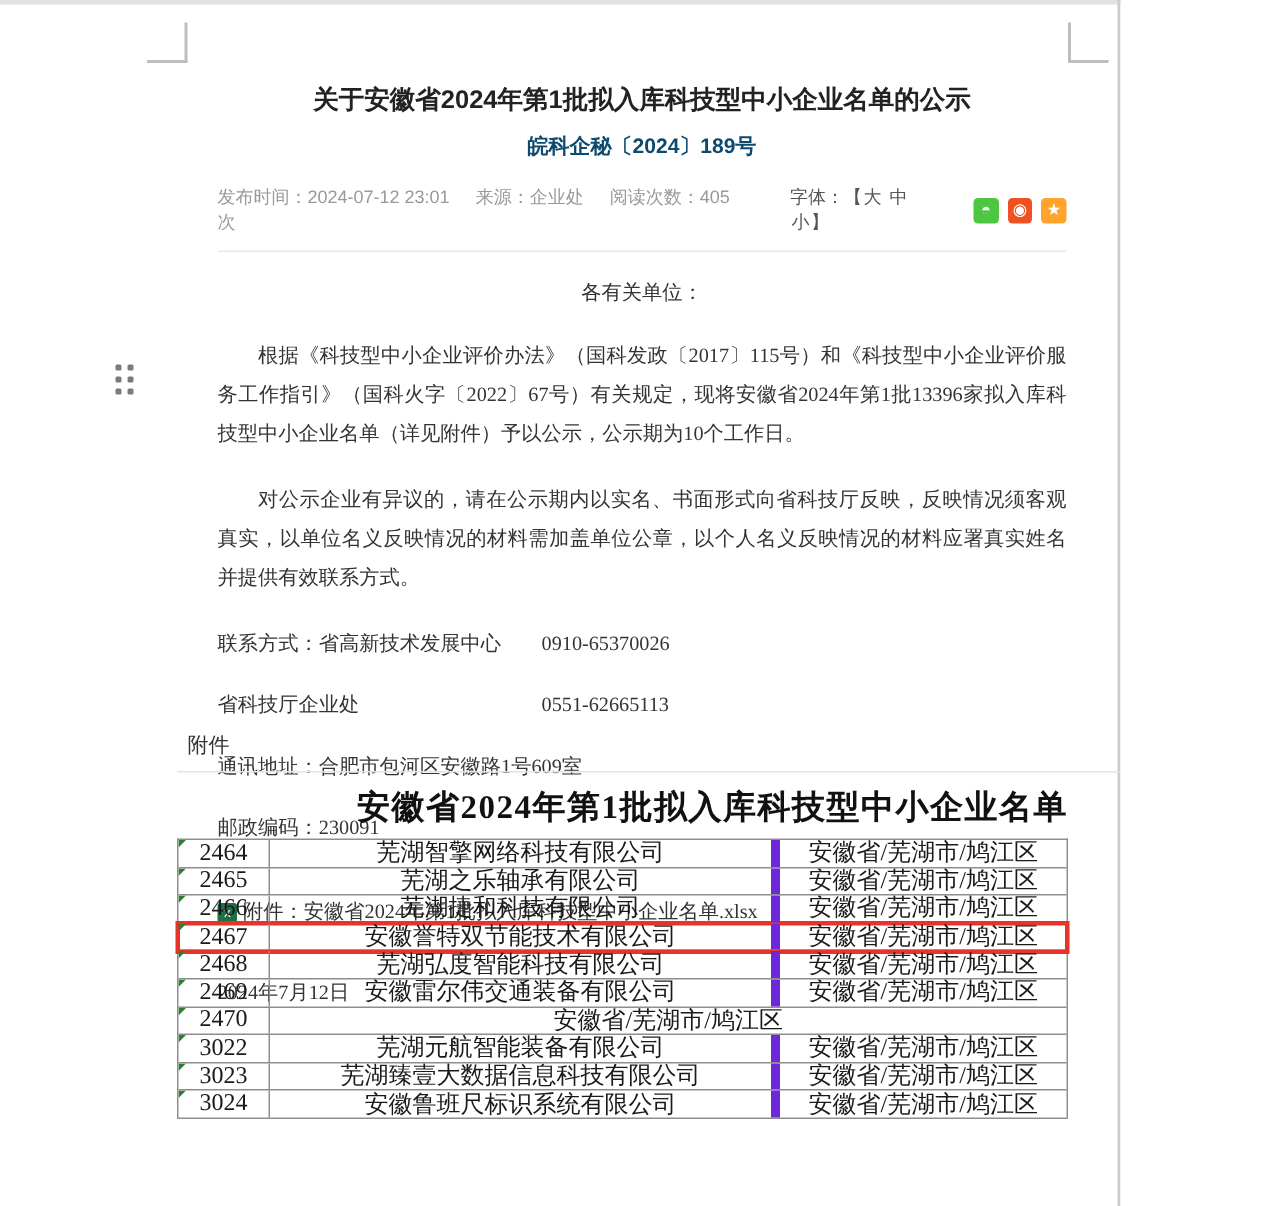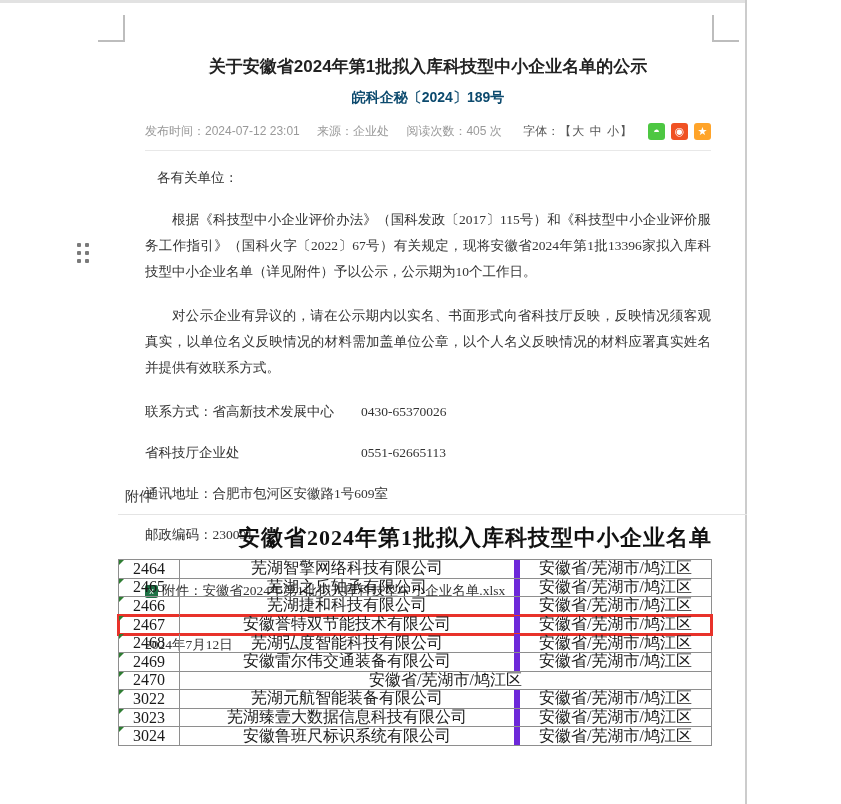--- a/index.html
+++ b/index.html
@@ -16,29 +16,29 @@
              grid-auto-rows:4px;gap:4px;}
   .drag-dots i{width:4px;height:4px;background:#7a7a7a;border-radius:1px;}
   
   .article{position:absolute;left:145px;top:55px;width:566px;}
   .title{text-align:center;font-size:17px;font-weight:bold;color:#222;margin:0;line-height:24px;}
   .docnum{text-align:center;font-size:14px;font-weight:bold;color:#0c4a6e;margin:10px 0 0;}
   .meta-row{display:flex;justify-content:space-between;align-items:flex-start;margin-top:16px;
             font-size:12px;color:#999;}
   .meta-left span{margin-right:14px;}
   .meta-right{display:flex;align-items:center;color:#555;}
-  .font-widget{margin-right:10px;color:#555;}
+  .font-widget{margin-right:10px;color:#555;margin-left:17px;}
   .font-widget b{font-weight:normal;cursor:pointer;margin:0 1px;}
   .share{width:17px;height:17px;border-radius:3px;margin-left:6px;display:flex;
          align-items:center;justify-content:center;color:#fff;font-size:11px;line-height:17px;}
   .sep{border:none;border-top:1px solid #e8e8e8;margin:10px 0 0;}
   .body-text{font-family:"Liberation Serif","DejaVu Serif",serif;font-size:13.5px;color:#333;
              margin-top:14px;line-height:26px;}
   .para{margin:0 0 18px;text-indent:2em;text-align:justify;}
-  .salute{margin:0 12px 16px;}
+  .salute{margin:0 2px 16px;text-align:center;}
   .contact-line{margin:0 0 15px;}
   .attach-line{margin:30px 0 0;display:flex;align-items:center;}
   .xlsx-ico{display:inline-block;width:13px;height:13px;background:#1e7145;border-radius:2px;
             color:#fff;font-size:9px;line-height:13px;text-align:center;margin-right:4px;
             font-family:"Liberation Sans",sans-serif;}
   .doc-date{margin-top:28px;text-align:left;padding-right:4px;}
   
   .attach-panel{position:absolute;left:118px;top:486px;width:719px;}
   .attach-label{font-size:14px;color:#333;padding:2px 0 8px 7px;}
   .attach-rule{border:none;border-top:1px solid #e4e4e4;margin:0;}
@@ -97,21 +97,21 @@
         <span class="share" id="share-1" style="background: rgb(240, 81, 35);">◉</span>
         <span class="share" id="share-2" style="background: rgb(255, 164, 42);">★</span>
       </div>
     </div>
     <hr class="sep">
 
     <div class="body-text">
       <p class="salute">各有关单位：</p>
       <p class="para">根据《科技型中小企业评价办法》（国科发政〔2017〕115号）和《科技型中小企业评价服务工作指引》（国科火字〔2022〕67号）有关规定，现将安徽省2024年第1批13396家拟入库科技型中小企业名单（详见附件）予以公示，公示期为10个工作日。</p>
       <p class="para">对公示企业有异议的，请在公示期内以实名、书面形式向省科技厅反映，反映情况须客观真实，以单位名义反映情况的材料需加盖单位公章，以个人名义反映情况的材料应署真实姓名并提供有效联系方式。</p>
-      <p class="contact-line">联系方式：省高新技术发展中心　　0430-65370026</p>
+      <p class="contact-line">联系方式：省高新技术发展中心　　0910-65370026</p>
       <p class="contact-line">省科技厅企业处　　　　　　　　　0551-62665113</p>
       <p class="contact-line">通讯地址：合肥市包河区安徽路1号609室</p>
       <p class="contact-line">邮政编码：230091</p>
       <p class="attach-line">
         <span class="xlsx-ico">x</span>
           <span>附件：</span>
           <span>安徽省2024年第1批拟入库科技型中小企业名单.xlsx</span>
       </p>
       <p class="doc-date">2024年7月12日</p>
     </div>

